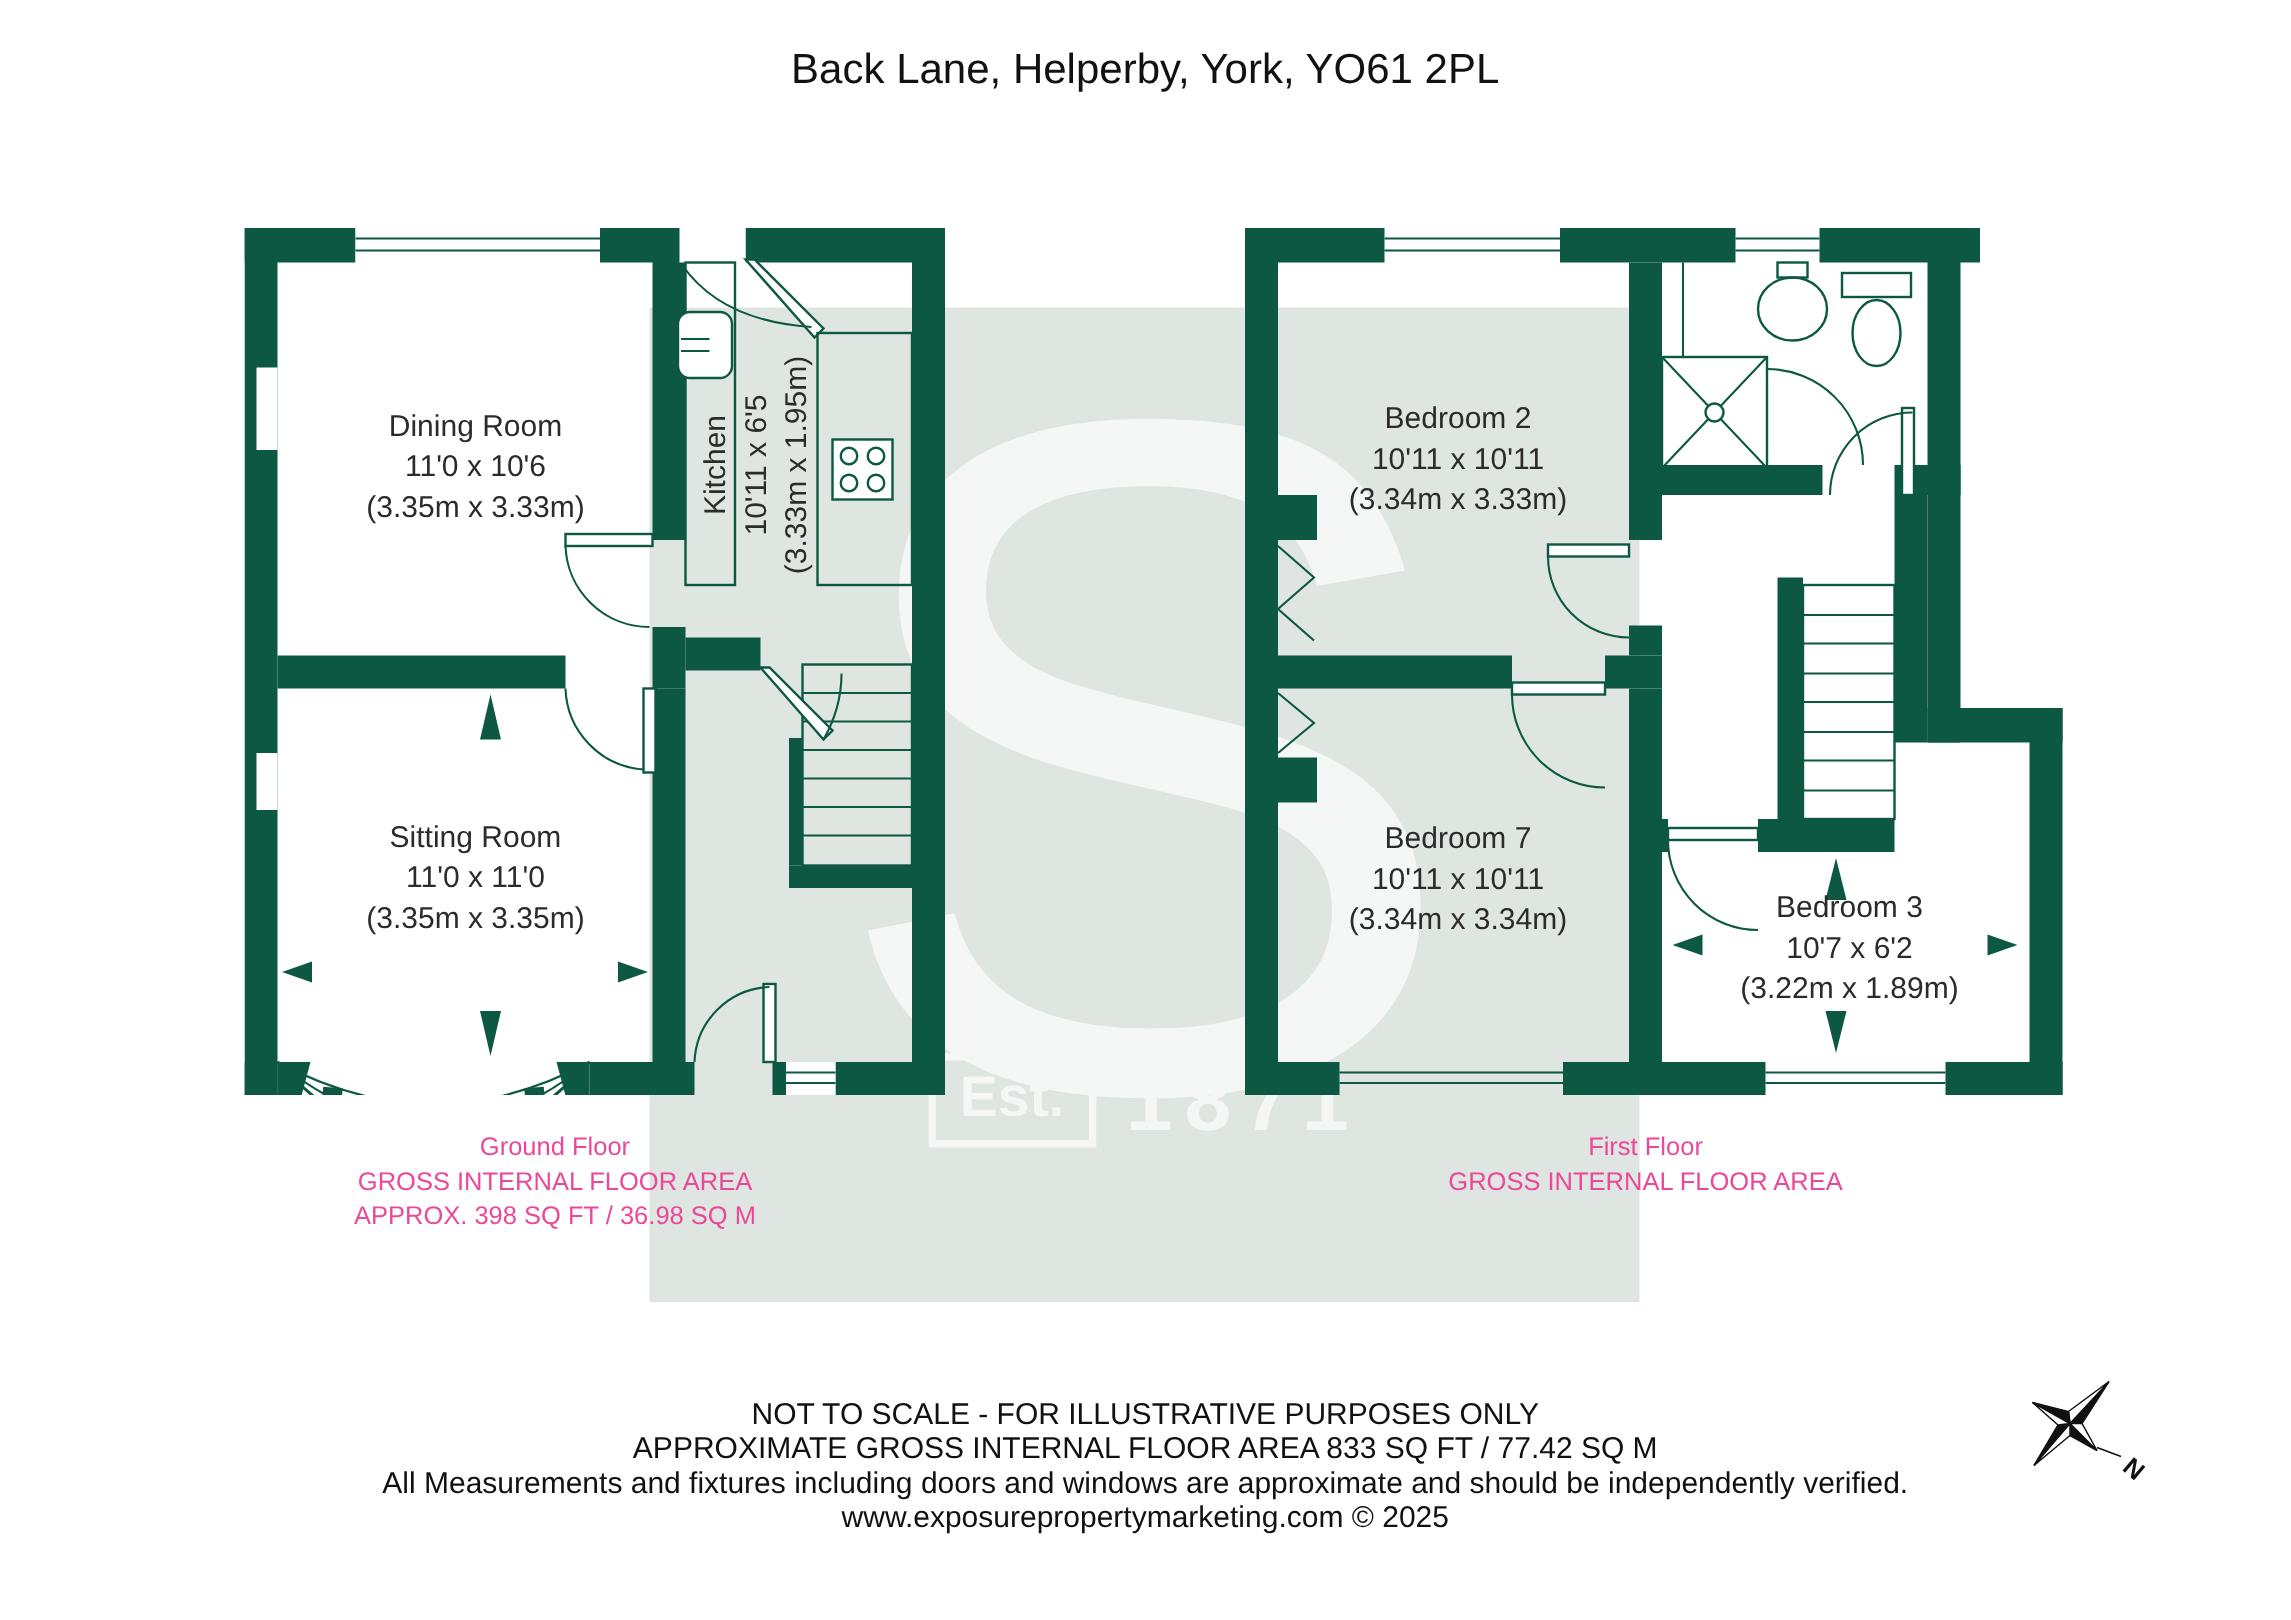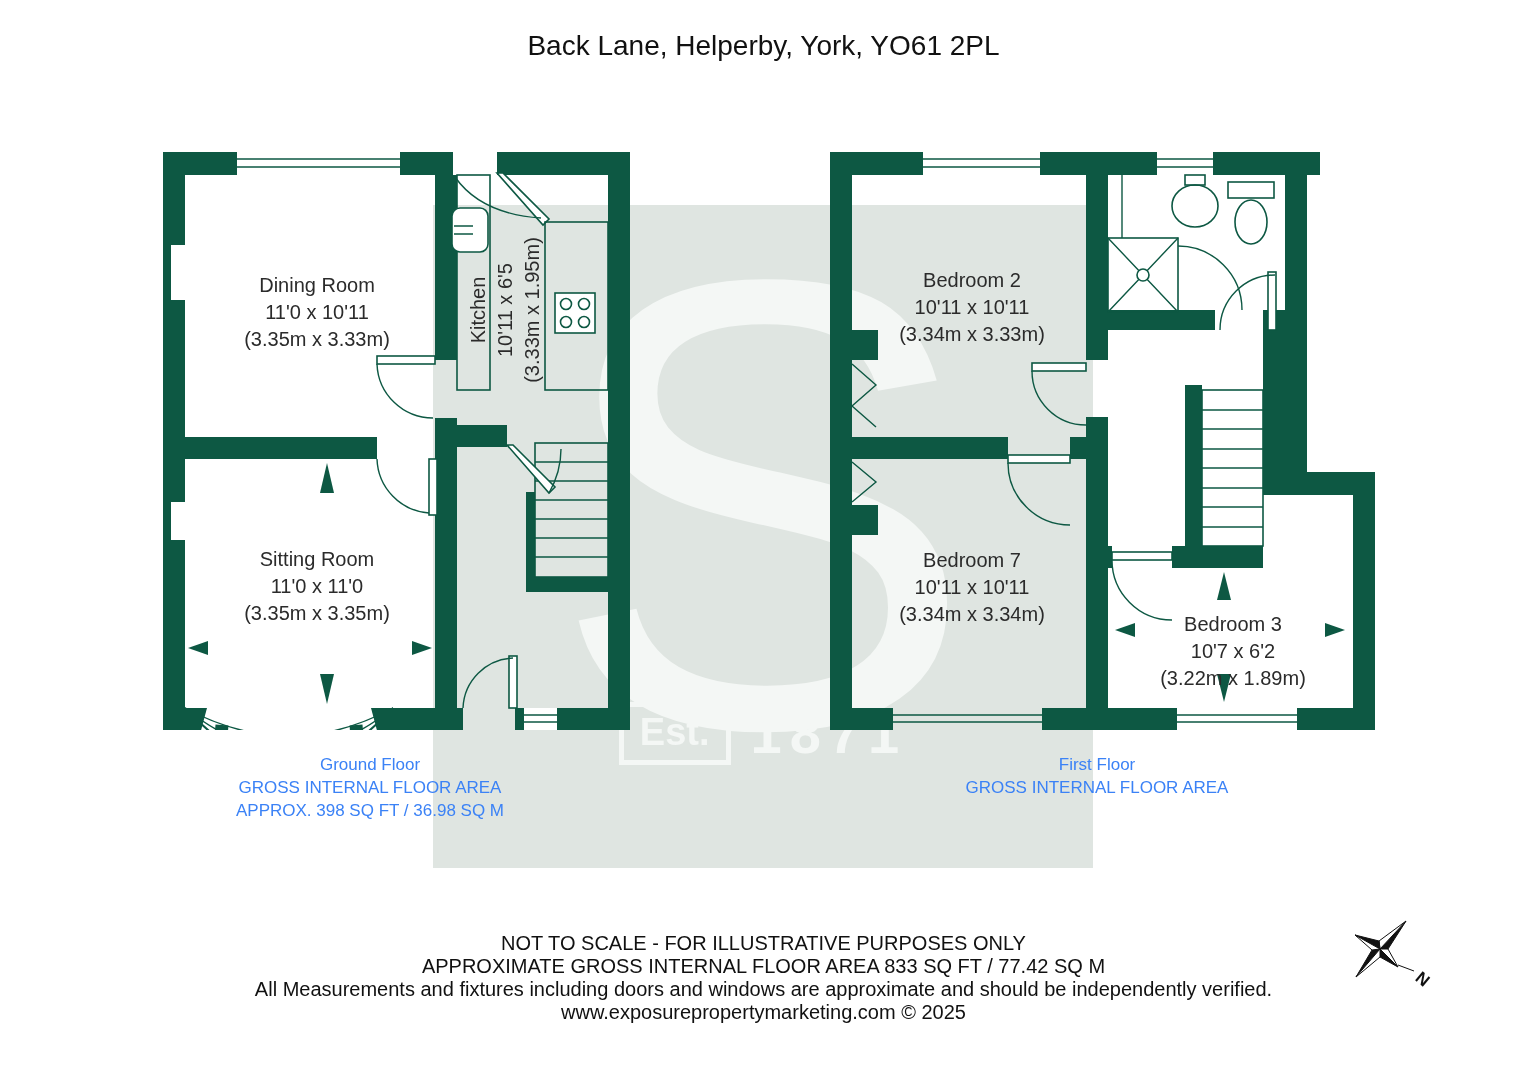--- a/index.html
+++ b/index.html
@@ -13,21 +13,21 @@
                align-items:center;gap:20px;color:#f4f7f5;font-weight:bold;}
   #wm .est-box{border:5px solid #f4f7f5;padding:4px 16px 6px 16px;font-size:38px;}
   #wm .est-year{font-size:56px;letter-spacing:8px;}
   
   .page-title{position:absolute;left:0;top:30px;width:100%;text-align:center;
               font-size:28px;color:#111;}
   .room-label{position:absolute;text-align:center;font-size:20px;line-height:27px;color:#2b2b2b;
               transform:translate(-50%,-50%);white-space:nowrap;z-index:5;}
   .room-label.rot{transform:translate(-50%,-50%) rotate(-90deg);}
   .floor-footer{position:absolute;width:360px;text-align:center;font-size:17px;line-height:23px;
-                color:#3b82f6;z-index:5;}
+                color:#ec4899;z-index:5;}
   .disclaimer{position:absolute;left:0;top:932px;width:100%;text-align:center;font-size:20px;
               line-height:23px;color:#111;}
   
   .plan{position:absolute;z-index:2;}
   .w{fill:#0d5843;}
   .ln{stroke:#0d5843;stroke-width:2;fill:none;}
   .lnthin{stroke:#0d5843;stroke-width:1.4;fill:none;}
   .leaf{fill:#ffffff;stroke:#0d5843;stroke-width:1.6;}
   .white{fill:#ffffff;}
   .fixt{fill:#ffffff;stroke:#0d5843;stroke-width:1.6;}
@@ -209,21 +209,21 @@
     <g>
       <polygon class="w" points="387,448 401,448 394,420"></polygon>
       <polygon class="w" points="387,522 401,522 394,550"></polygon>
       <polygon class="w" points="305,471 305,485 285,478"></polygon>
       <polygon class="w" points="495,471 495,485 515,478"></polygon>
     </g>
   </svg>
 
   <div class="room-label" style="left:317px;top:312px;">
     <div>Dining Room</div>
-    <div>11'0 x 10'11</div>
+    <div>11'0 x 10'6</div>
     <div>(3.35m x 3.33m)</div>
   </div>
   <div class="room-label rot" style="left:505px;top:310px;">
     <div>Kitchen</div>
     <div>10'11 x 6'5</div>
     <div>(3.33m x 1.95m)</div>
   </div>
   <div class="room-label" style="left:317px;top:586px;">
     <div>Sitting Room</div>
     <div>11'0 x 11'0</div>
@@ -232,21 +232,21 @@
   <div class="room-label" style="left:972px;top:307px;">
     <div>Bedroom 2</div>
     <div>10'11 x 10'11</div>
     <div>(3.34m x 3.33m)</div>
   </div>
   <div class="room-label" style="left:972px;top:587px;">
     <div>Bedroom 7</div>
     <div>10'11 x 10'11</div>
     <div>(3.34m x 3.34m)</div>
   </div>
-  <div class="room-label" style="left:1233px;top:633px;margin-top:18px;">
+  <div class="room-label" style="left:1233px;top:633px;">
     <div>Bedroom 3</div>
     <div>10'7 x 6'2</div>
     <div>(3.22m x 1.89m)</div>
   </div>
 
   <div class="floor-footer" style="left:190px;top:753px;">
     <div>Ground Floor</div>
     <div>GROSS INTERNAL FLOOR AREA</div>
     <div>APPROX. 398 SQ FT / 36.98 SQ M</div>
   </div>

